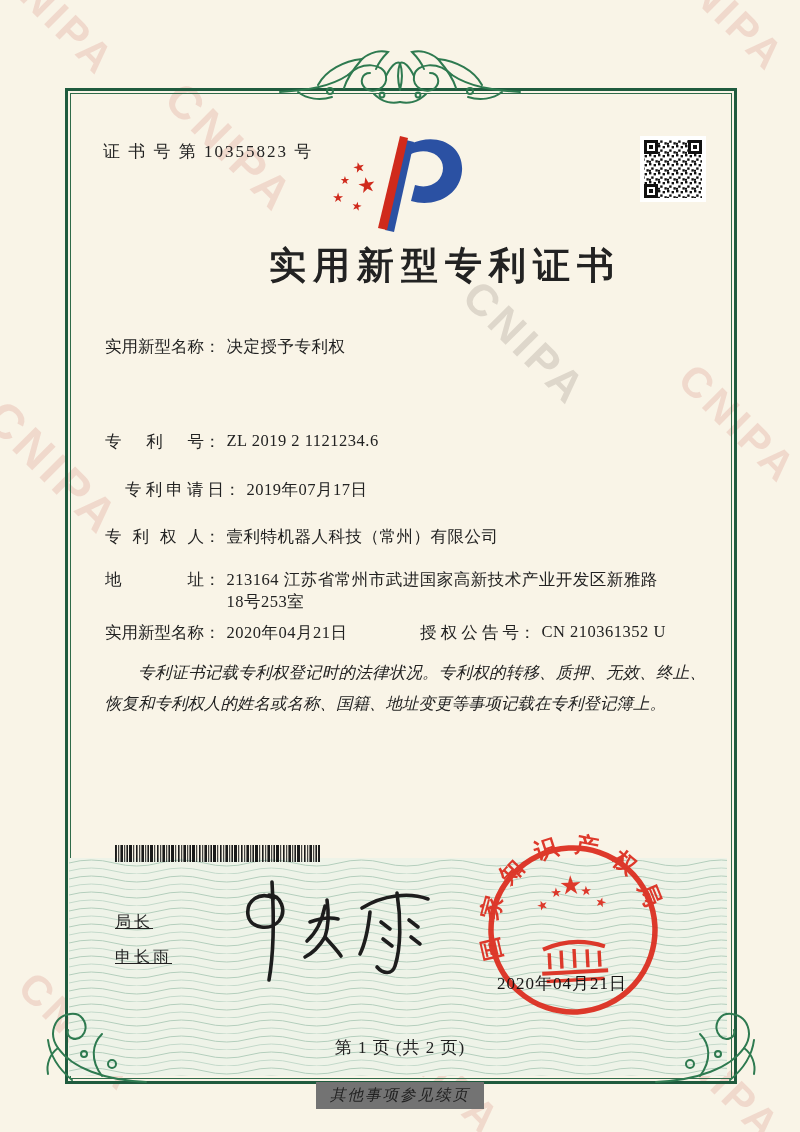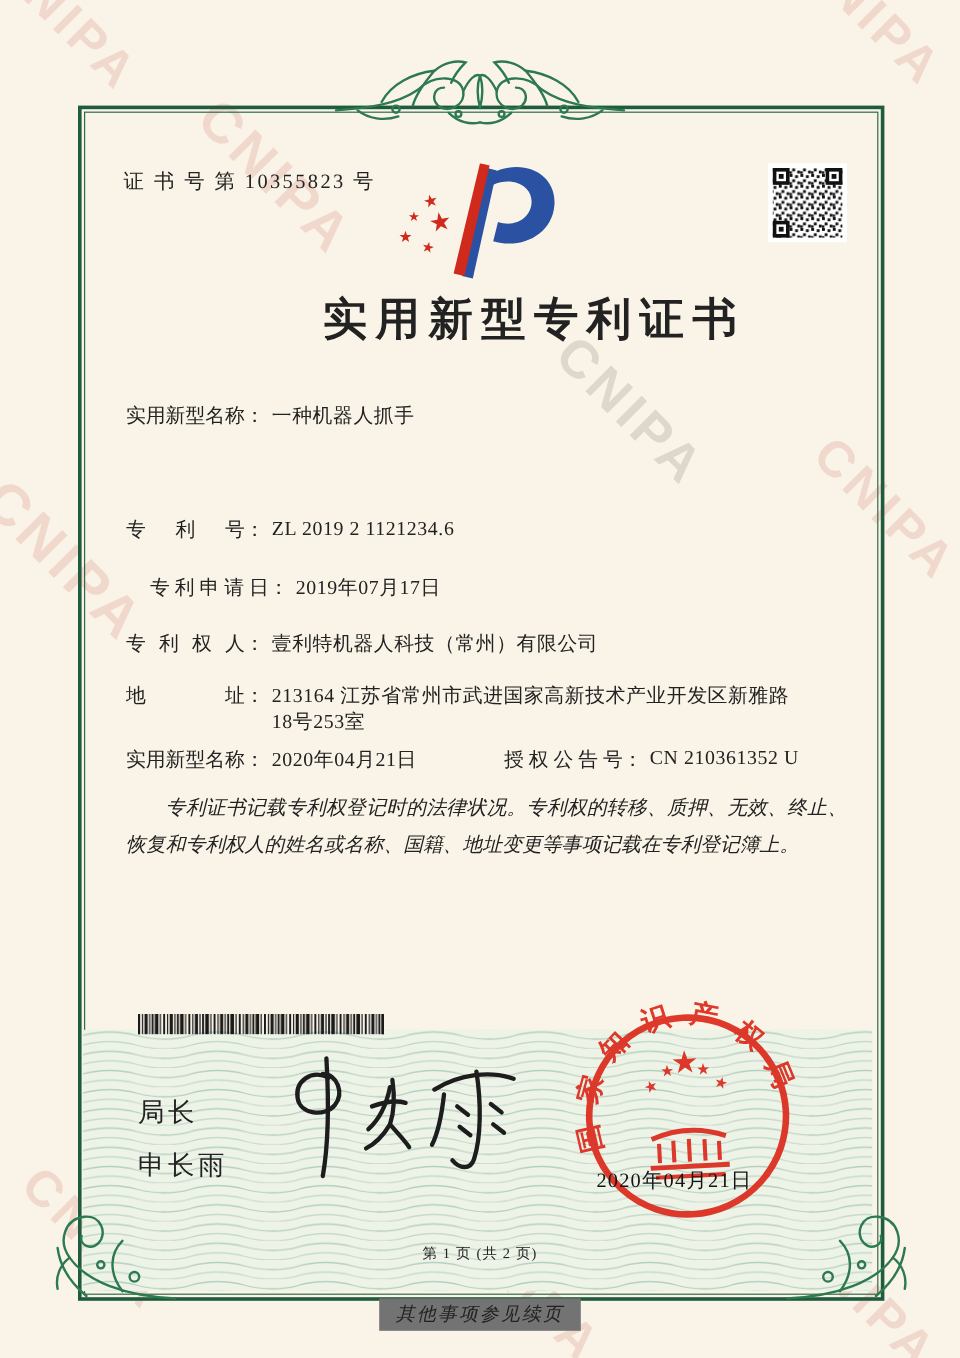--- a/index.html
+++ b/index.html
@@ -48,33 +48,33 @@
   #row-3{top:479px;margin-left:20px;} #row-4{top:526px;} #row-5{top:569px;} #row-6{top:622px;}
   #grant-group{position:absolute; left:315px; top:0;}
   #paragraphs{
     left:105px; top:658px; width:601px; font-size:16.5px; line-height:30.5px;
     font-style:italic; z-index:4; text-align:justify;
   }
   #paragraphs p{margin:0; text-indent:2em;}
   #barcode{left:115px; top:845px; z-index:4;}
   #director-block{
     left:115px; top:912px; z-index:5;
-    font-family:"Liberation Sans", sans-serif; font-size:22px; letter-spacing:3px;
+    font-family:"Liberation Sans", sans-serif; font-size:16px; letter-spacing:3px;text-decoration:underline;
   }
   #director-title{display:block;}
   #director-name{display:block; margin-top:14px;}
   #signature{left:228px; top:876px; z-index:5;}
   #seal{left:468px; top:828px; z-index:5;}
   #seal-date{
     left:497px; top:972px; width:160px; font-size:17px; color:#141414;
     letter-spacing:1px; z-index:6; white-space:nowrap;
   }
   #page-info{
     left:50%; top:1036px; transform:translateX(-50%);
-    font-size:12px; letter-spacing:1px; z-index:4; white-space:nowrap;
+    font-size:17px; letter-spacing:1px; z-index:4; white-space:nowrap;
   }
   #continuation{
     left:50%; top:1082px; transform:translateX(-50%);
     font-size:15.5px; font-style:italic; letter-spacing:2px; z-index:4;
     background:#737373; padding:3px 14px; white-space:nowrap;text-align:right;
   }
   .orn{z-index:3;}
   #orn-top{left:278px; top:46px;}
   #orn-bl{left:38px; top:988px;}
   #orn-br{left:652px; top:988px;}
@@ -181,21 +181,21 @@
         <rect x="53" y="9" width="4" height="4" fill="#111"></rect>
       <rect x="4" y="48" width="14" height="14" fill="#111"></rect>
         <rect x="7" y="51" width="8" height="8" fill="#fff"></rect>
         <rect x="9" y="53" width="4" height="4" fill="#111"></rect>
     </g>
   </svg>
 
   <div id="doc-title" class="abs">实用新型专利证书</div>
 
   <div id="row-0" class="row">
-    <span class="lbl">实用新型名称</span><span class="colon">：</span><span class="val">一种机器人抓手</span>
+    <span class="lbl">实用新型名称</span><span class="colon">：</span><span class="val">决定授予专利权</span>
   </div>
   <div id="row-2" class="row">
     <span class="lbl">专利号</span><span class="colon">：</span><span class="val">ZL 2019 2 1121234.6</span>
   </div>
   <div id="row-3" class="row">
     <span class="lbl">专利申请日</span><span class="colon">：</span><span class="val">2019年07月17日</span>
   </div>
   <div id="row-4" class="row">
     <span class="lbl">专利权人</span><span class="colon">：</span><span class="val">壹利特机器人科技（常州）有限公司</span>
   </div>

